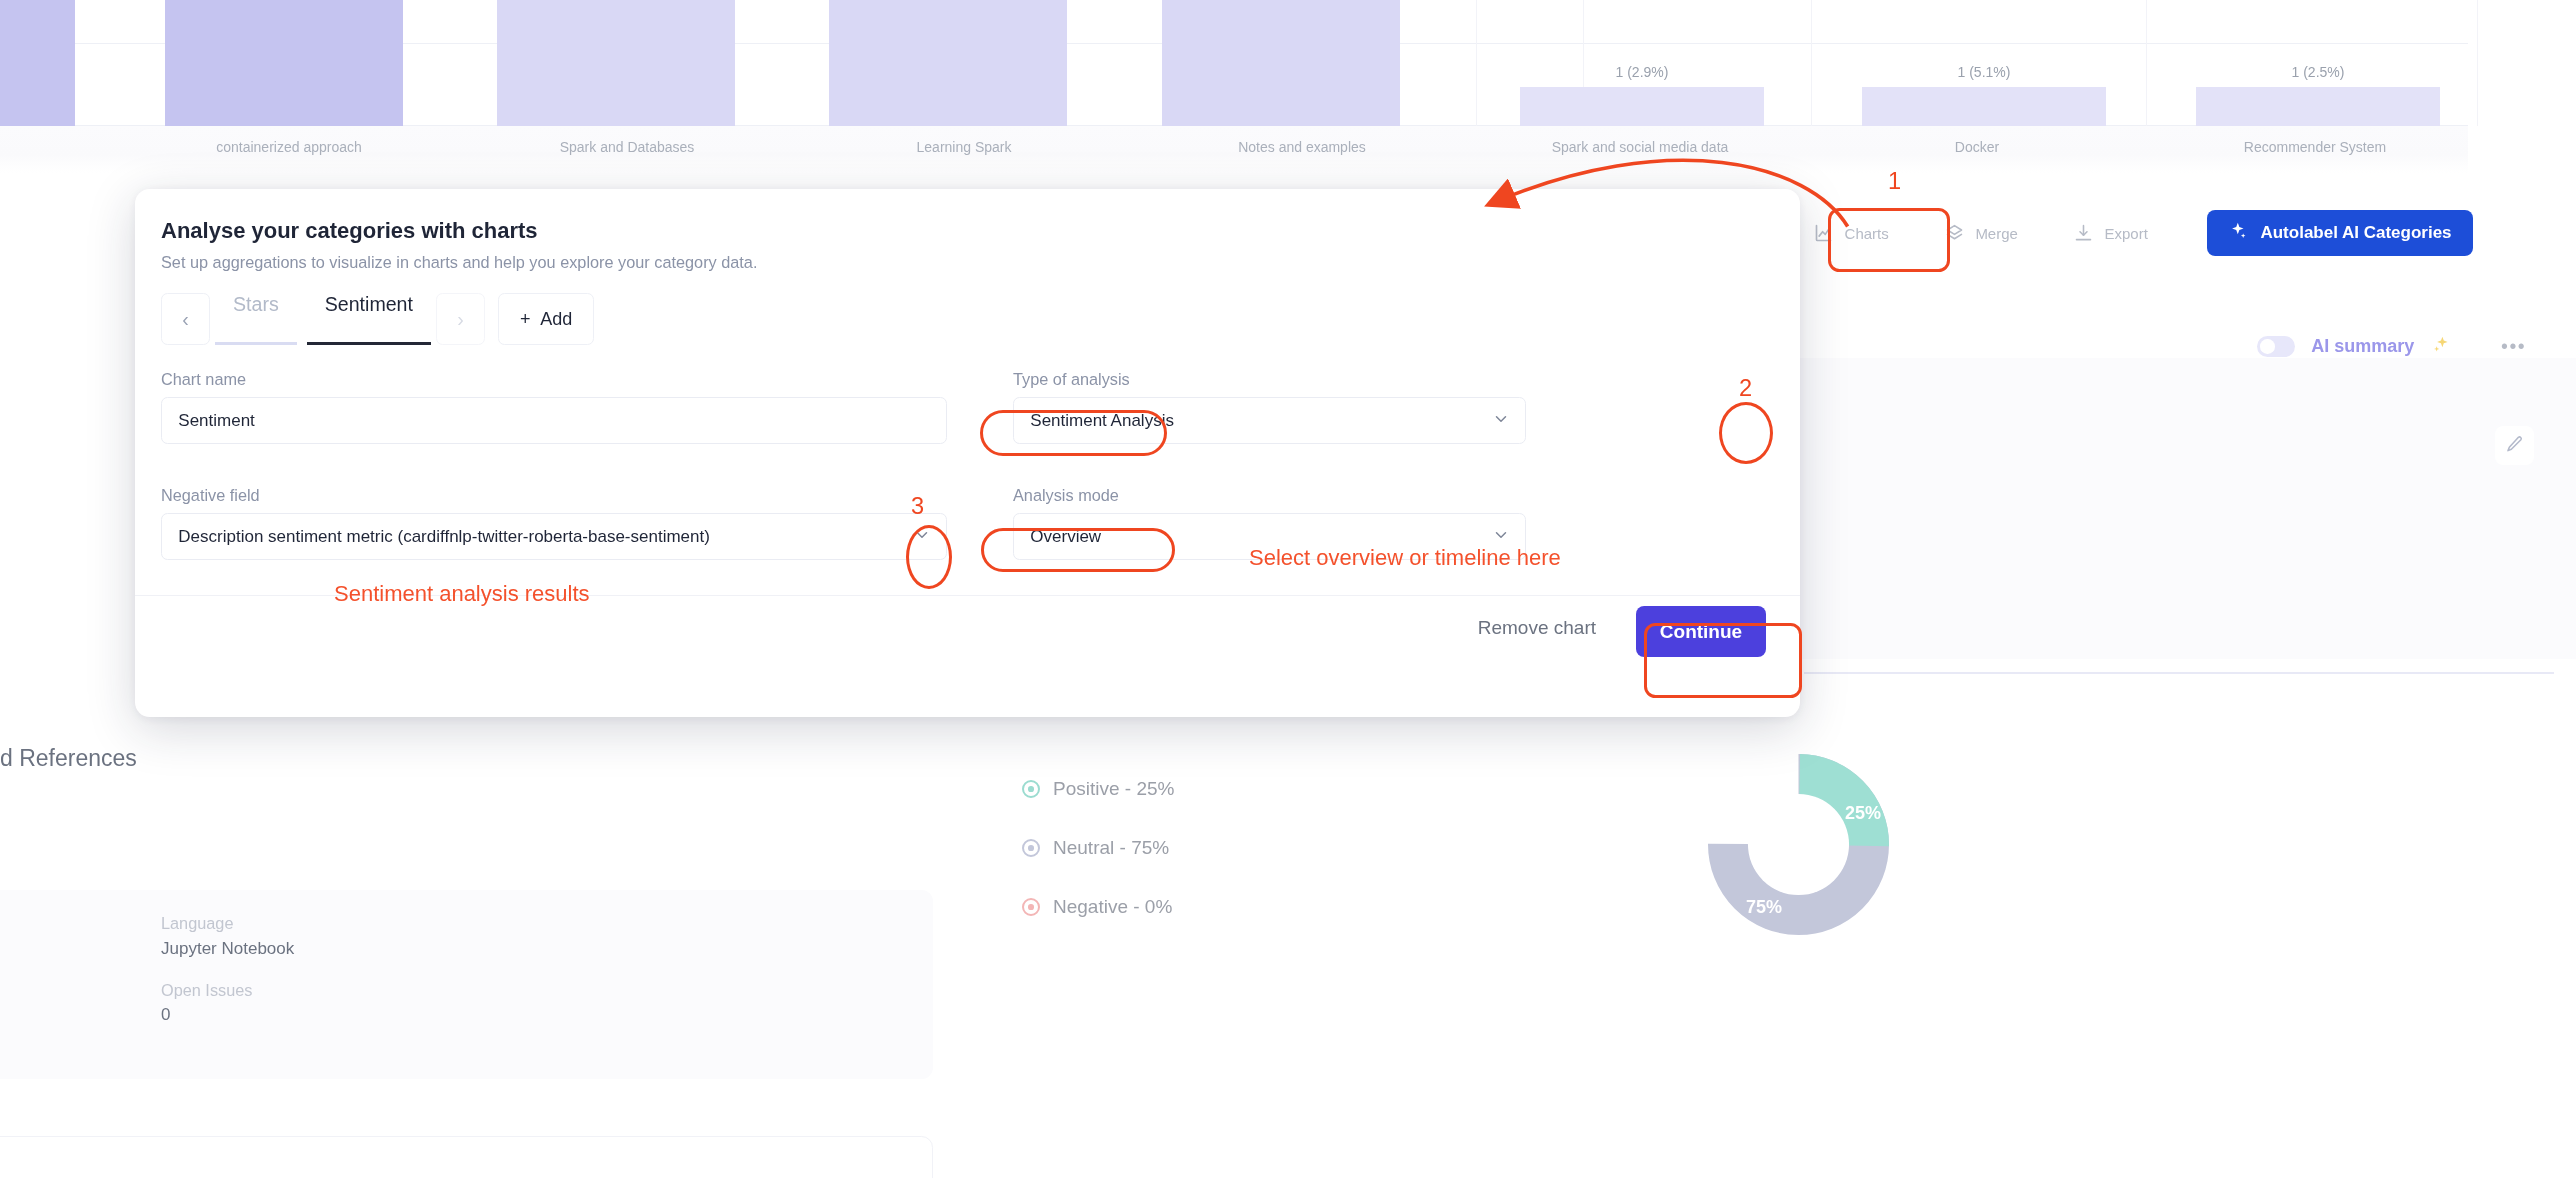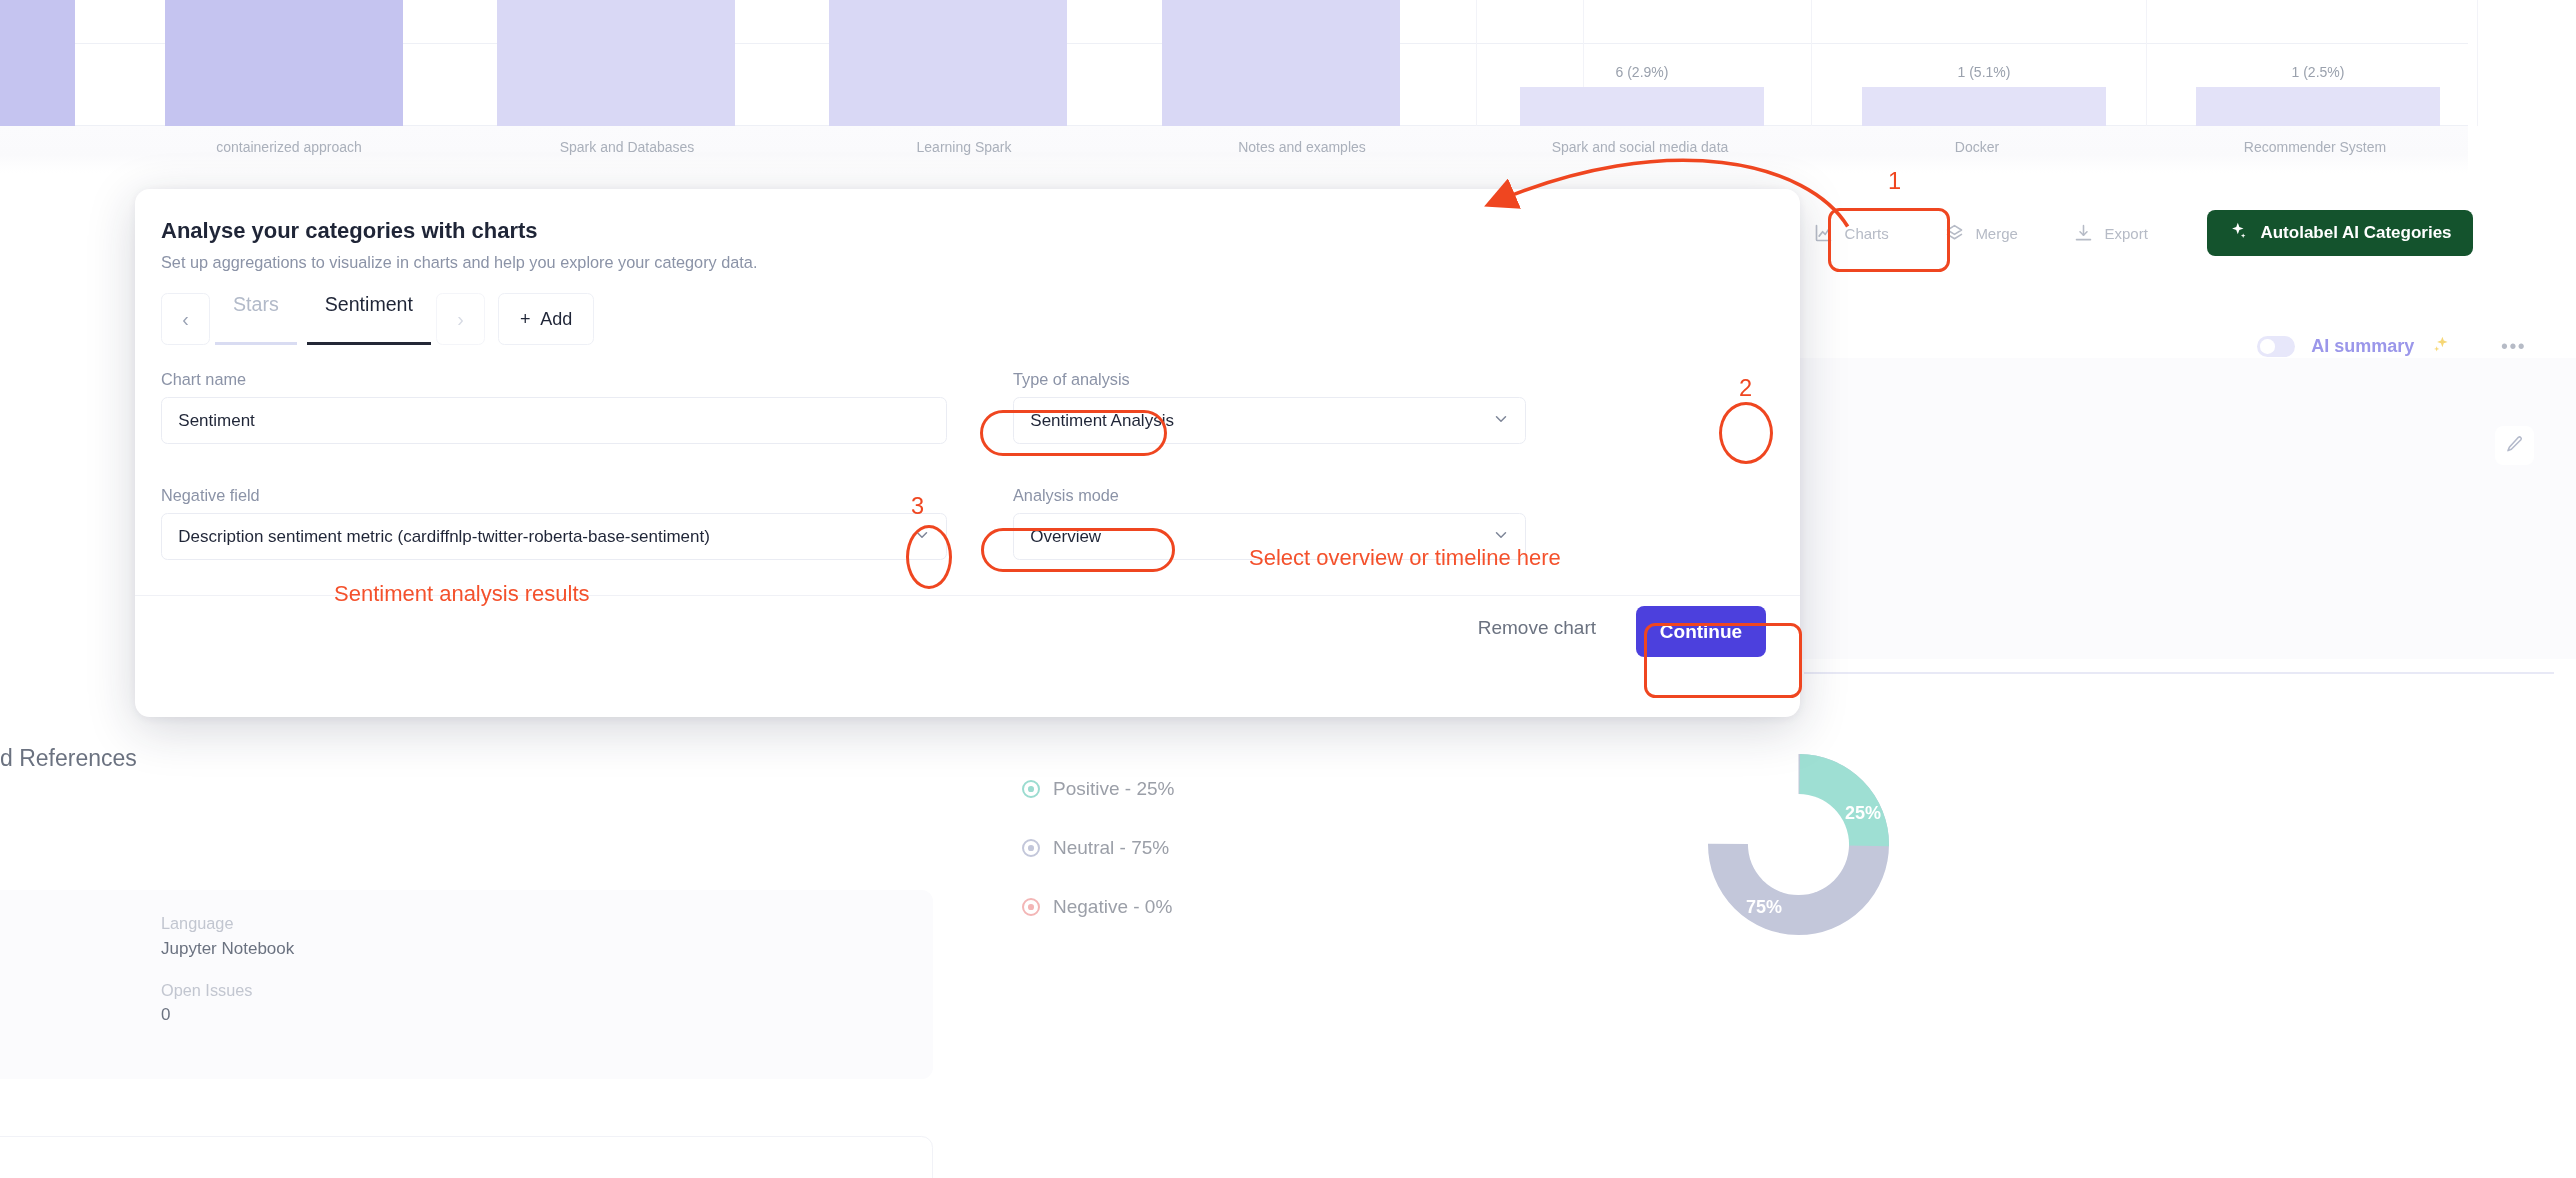--- a/index.html
+++ b/index.html
@@ -51,21 +51,21 @@
     display: flex; align-items: center; gap: 0px;
   }
   .tbtn {
     display: flex; align-items: center; gap: 10.6px;
     font-size: 15px; color: #b6bbc6; padding: 8.1px 13px; cursor: pointer;
     white-space: nowrap;
   }
   .tbtn svg { display: block; }
   .primary-btn {
     display: flex; align-items: center; gap: 13px;
-    background: #14532d; color: #fff; border: none; border-radius: 8.1px;
+    background: #1d4ed8; color: #fff; border: none; border-radius: 8.1px;
     height: 46px; padding: 0 21px; font-size: 17px; font-weight: bold;
     cursor: pointer; white-space: nowrap;
     font-family: "Liberation Sans", sans-serif;
   }
 
   
   .ai-row {
     position: absolute; left: 2257px; top: 334px;
     display: flex; align-items: center; gap: 16.3px;
   }
@@ -251,21 +251,21 @@
         <div class="bar lite" style="height:126px;"></div>
       </div>
       <div class="barcol" style="left:829px;width:238px; height:126px;">
         <div class="bar lite" style="height:126px;"></div>
       </div>
       <div class="barcol" style="left:1162px;width:238px; height:126px;">
         <div class="bar lite" style="height:126px;"></div>
       </div>
 
       <div class="barcol" style="left:1520px;width:244px; height:126px;">
-        <div class="barval">6 (2.9%)</div>
+        <div class="barval">1 (2.9%)</div>
         <div class="bar lite2" style="height:39px;"></div>
       </div>
       <div class="barcol" style="left:1862px;width:244px; height:126px;">
         <div class="barval">1 (5.1%)</div>
         <div class="bar lite2" style="height:39px;"></div>
       </div>
       <div class="barcol" style="left:2196px;width:244px; height:126px;">
         <div class="barval">1 (2.5%)</div>
         <div class="bar lite2" style="height:39px;"></div>
       </div>

